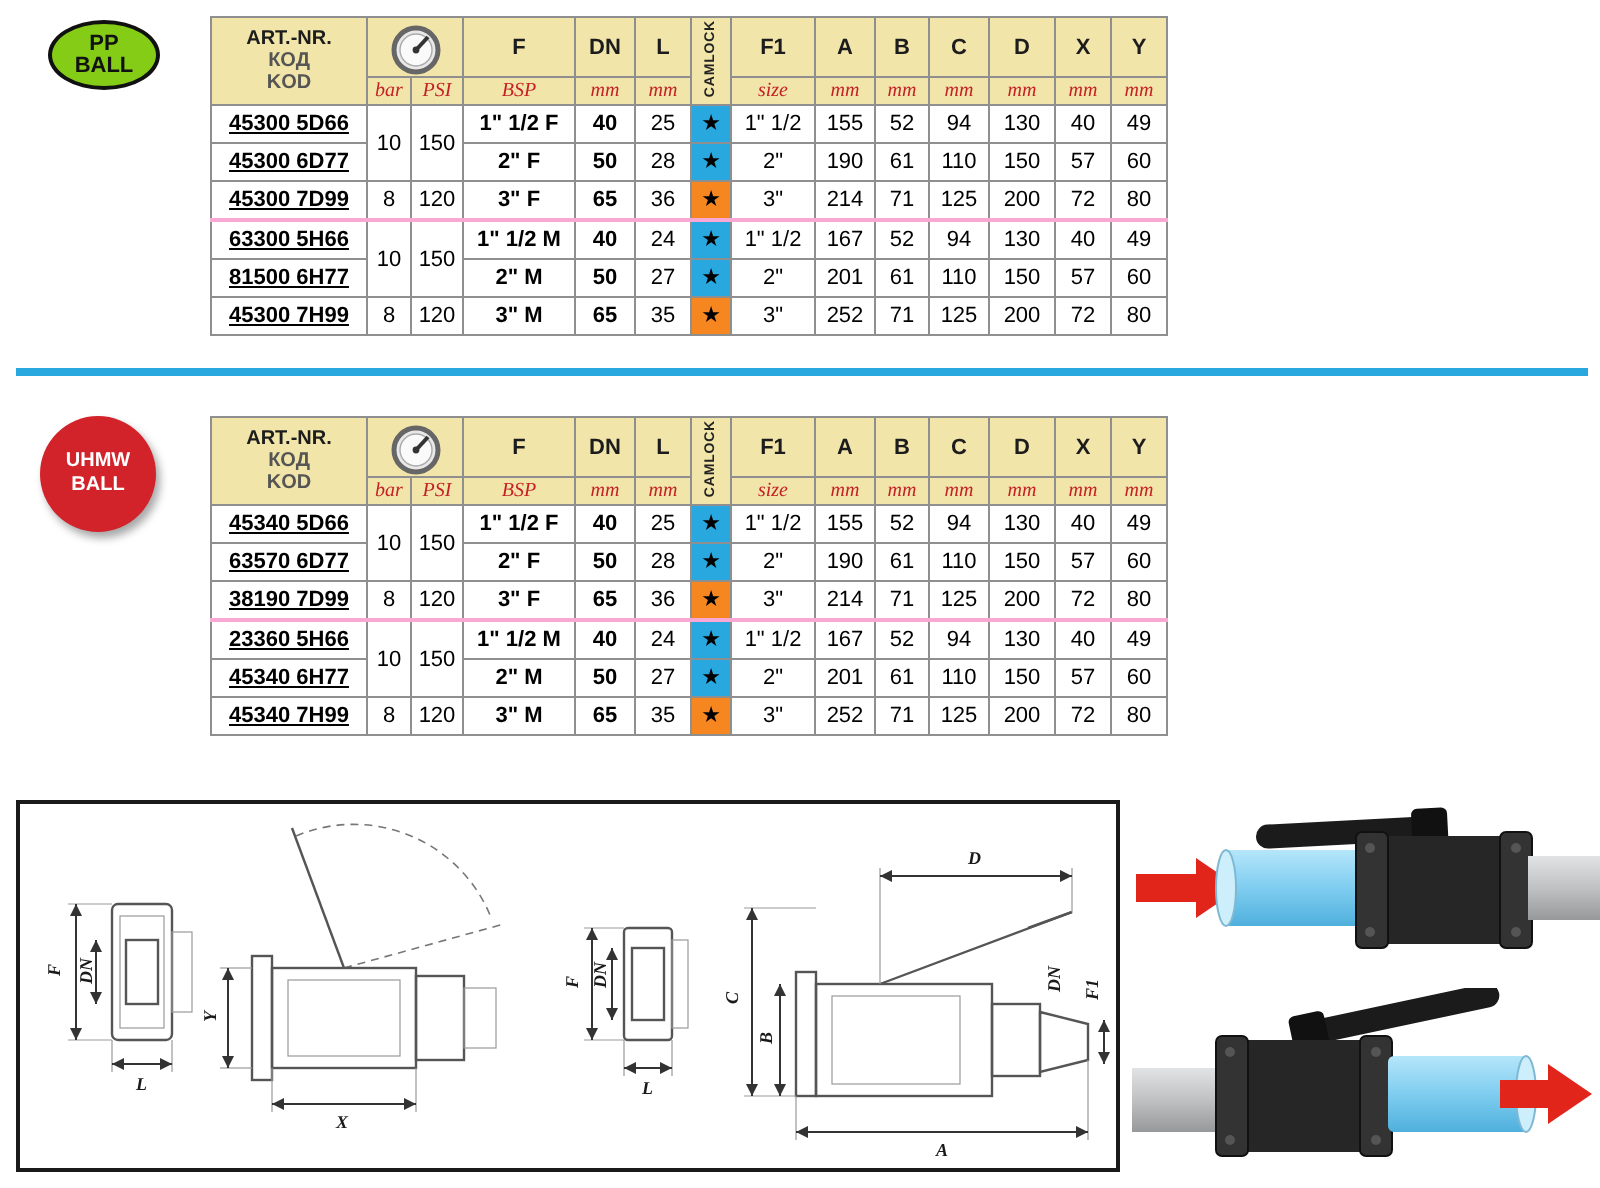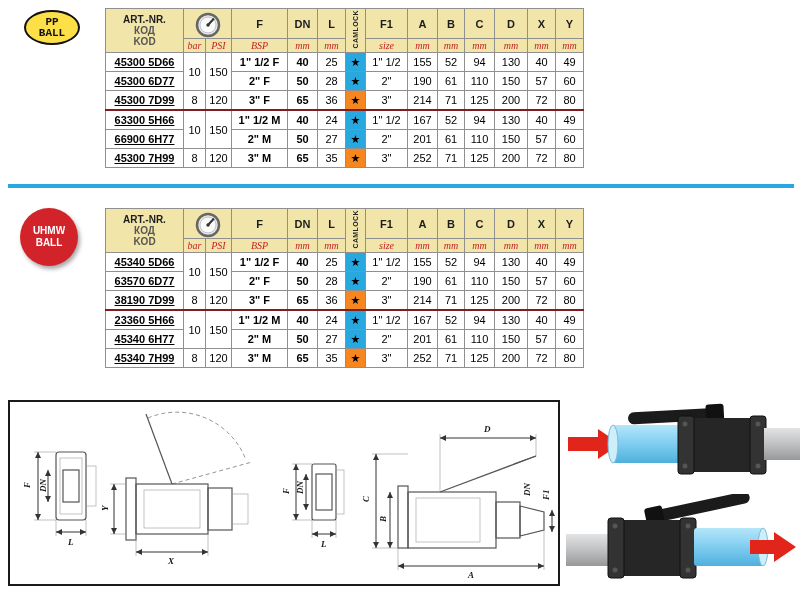--- a/index.html
+++ b/index.html
@@ -13,26 +13,26 @@
   .hrow th { font-size:11px; font-weight:bold; color:#1c1c1c; height:30px; }
   .art-h div { line-height:11px; font-size:10px;text-align:center; }
   .art-h .sub { color:#555; }
   .gauge-h svg { display:block; margin:2px auto 0; }
   .urow td { height:14px; font-family:"Liberation Serif",serif; font-style:italic; font-size:10px; color:#C42127; line-height:12px; }
   .vtable tbody td { height:18px; font-size:11px; color:#000; background:#fff; line-height:18px; }
   td.art { font-weight:bold; font-size:10.5px;text-decoration:underline; }
   td.bold { font-weight:bold; }
   td.num { font-weight:normal; }
   td.cam { color:#fff; font-size:9px; }
-  .group-end td { border-bottom:2px solid #7f1d1d; }
+  .group-end td { border-bottom:2px solid #f9a8d4; }
   .cam-h span { writing-mode:vertical-rl; transform:rotate(180deg); font-size:7px; font-weight:bold; letter-spacing:.4px; color:#222; display:inline-block; }
 
   
   .badge { position:absolute; display:flex; flex-direction:column; align-items:center; justify-content:center; font-weight:bold; text-align:center; z-index:3; }
-  .badge-pp { left:24px; top:10px; width:56px; height:35px; background:#fde047; border:2px solid #111; border-radius:50%; font-size:11px; line-height:11px; color:#111;font-family:Liberation Mono, monospace; }
+  .badge-pp { left:24px; top:10px; width:56px; height:35px; background:#84cc16; border:2px solid #111; border-radius:50%; font-size:11px; line-height:11px; color:#111; }
   .badge-uhmw { left:20px; top:208px; width:58px; height:58px; background:#D2232A; border-radius:50%; font-size:10px; line-height:12px; color:#fff; box-shadow:2px 3px 4px rgba(0,0,0,.35); }
   .divider { position:absolute; left:8px; top:184px; width:786px; height:4px; background:#29A8E0; }
 
   
   .rot { position:absolute; left:600px; top:194px; width:150px; height:104px; }
   .rot .deg { font-size:16px; font-weight:bold; fill:#E1251B; font-family:"Liberation Sans",sans-serif; }
 
   
   .draw-box { position:absolute; left:8px; top:400px; width:552px; height:186px; border:2px solid #1a1a1a; background:#fff; }
   .draw-box svg { display:block; }
@@ -171,21 +171,21 @@
           <td class="cam" style="background: rgb(41, 168, 224);">★</td>
           <td class="num">1" 1/2</td>
           <td class="num">167</td>
           <td class="num">52</td>
           <td class="num">94</td>
           <td class="num">130</td>
           <td class="num">40</td>
           <td class="num">49</td>
         </tr>
         <tr>
-          <td class="art">66900 6H77</td>
+          <td class="art">81500 6H77</td>
           <td class="bold">2" M</td>
           <td class="bold">50</td>
           <td class="num">27</td>
           <td class="cam" style="background: rgb(41, 168, 224);">★</td>
           <td class="num">2"</td>
           <td class="num">201</td>
           <td class="num">61</td>
           <td class="num">110</td>
           <td class="num">150</td>
           <td class="num">57</td>

